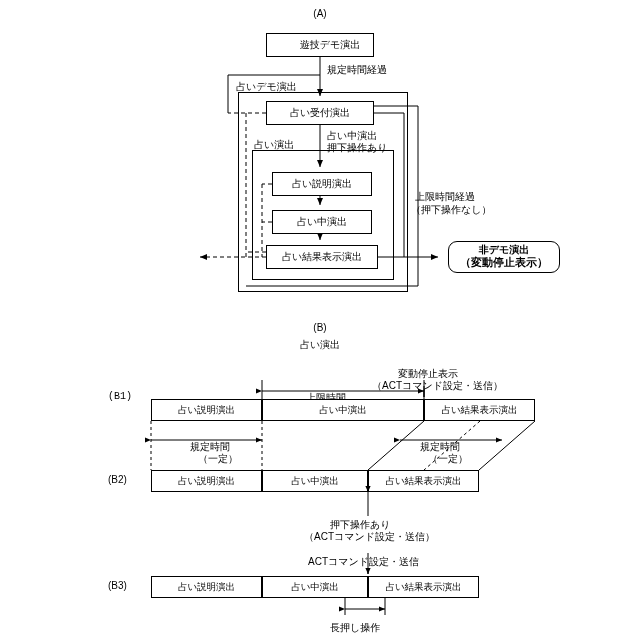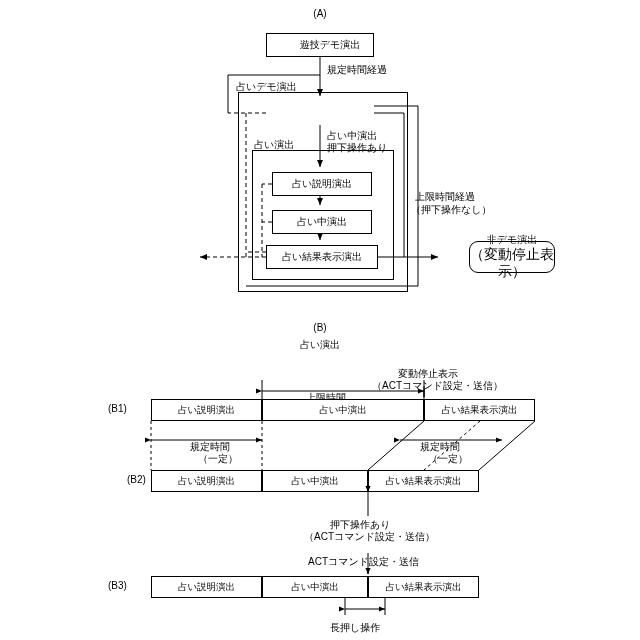--- a/index.html
+++ b/index.html
@@ -18,26 +18,27 @@
 <body>
 
 <div id="root">
 
   <div class="lbl ctr" style="left:300px;top:8px;width:40px;">(A)</div>
 
   <div class="frame" style="left:238px;top:92px;width:170px;height:200px;"></div>
   <div class="frame" style="left:252px;top:150px;width:142px;height:130px;"></div>
 
   <div class="box" style="left:266px;top:33px;width:108px;height:24px;padding-left:20px;">遊技デモ演出</div>
+  <div class="box" style="left:266px;top:101px;width:108px;height:24px;">占い受付演出</div>
   <div class="box" style="left:272px;top:172px;width:100px;height:24px;">占い説明演出</div>
   <div class="box" style="left:272px;top:210px;width:100px;height:24px;">占い中演出</div>
   <div class="box" style="left:266px;top:245px;width:112px;height:24px;">占い結果表示演出</div>
-  <div class="box rbox" style="left:469px;top:241px;width:86px;height:32px;flex-direction:column;">
+  <div class="box rbox" style="left:448px;top:241px;width:112px;height:32px;flex-direction:column;font-weight:bold;">
     <span>非デモ演出</span>
-    <span style="font-size:14px;">（変動停止表示）</span>
+    <span style="font-size:11px;">（変動停止表示）</span>
   </div>
 
   <div class="lbl" style="left:327px;top:64px;">規定時間経過</div>
   <div class="lbl" style="left:236px;top:81px;">占いデモ演出</div>
   <div class="lbl" style="left:327px;top:130px;">占い中演出</div>
   <div class="lbl" style="left:327px;top:142px;">押下操作あり</div>
   <div class="lbl" style="left:254px;top:139px;">占い演出</div>
   <div class="lbl" style="left:415px;top:191px;">上限時間経過</div>
   <div class="lbl" style="left:411px;top:204px;">（押下操作なし）</div>
 
@@ -52,22 +53,22 @@
   <div class="lbl" style="left:198px;top:453px;">（一定）</div>
   <div class="lbl" style="left:420px;top:441px;">規定時間</div>
   <div class="lbl" style="left:428px;top:453px;">（一定）</div>
 
   <div class="lbl" style="left:330px;top:519px;">押下操作あり</div>
   <div class="lbl" style="left:304px;top:531px;">（ACTコマンド設定・送信）</div>
 
   <div class="lbl" style="left:308px;top:556px;">ACTコマンド設定・送信</div>
   <div class="lbl" style="left:330px;top:622px;">長押し操作</div>
 
-  <div class="tag" style="left:108px;top:403px;">(B1)</div>
-  <div class="tag" style="left:108px;top:474px;margin-left:19px;">(B2)</div>
+  <div class="tag" style="left:108px;top:391px;font-family:Liberation Mono, monospace;">(B1)</div>
+  <div class="tag" style="left:108px;top:474px;">(B2)</div>
   <div class="tag" style="left:108px;top:580px;">(B3)</div>
 
   <div class="seg" style="left:151px;top:399px;width:111px;height:22px;">占い説明演出</div>
   <div class="seg" style="left:262px;top:399px;width:162px;height:22px;">占い中演出</div>
   <div class="seg" style="left:424px;top:399px;width:111px;height:22px;">占い結果表示演出</div>
 
   <div class="seg" style="left:151px;top:470px;width:111px;height:22px;">占い説明演出</div>
   <div class="seg" style="left:262px;top:470px;width:106px;height:22px;">占い中演出</div>
   <div class="seg" style="left:368px;top:470px;width:111px;height:22px;">占い結果表示演出</div>
 

